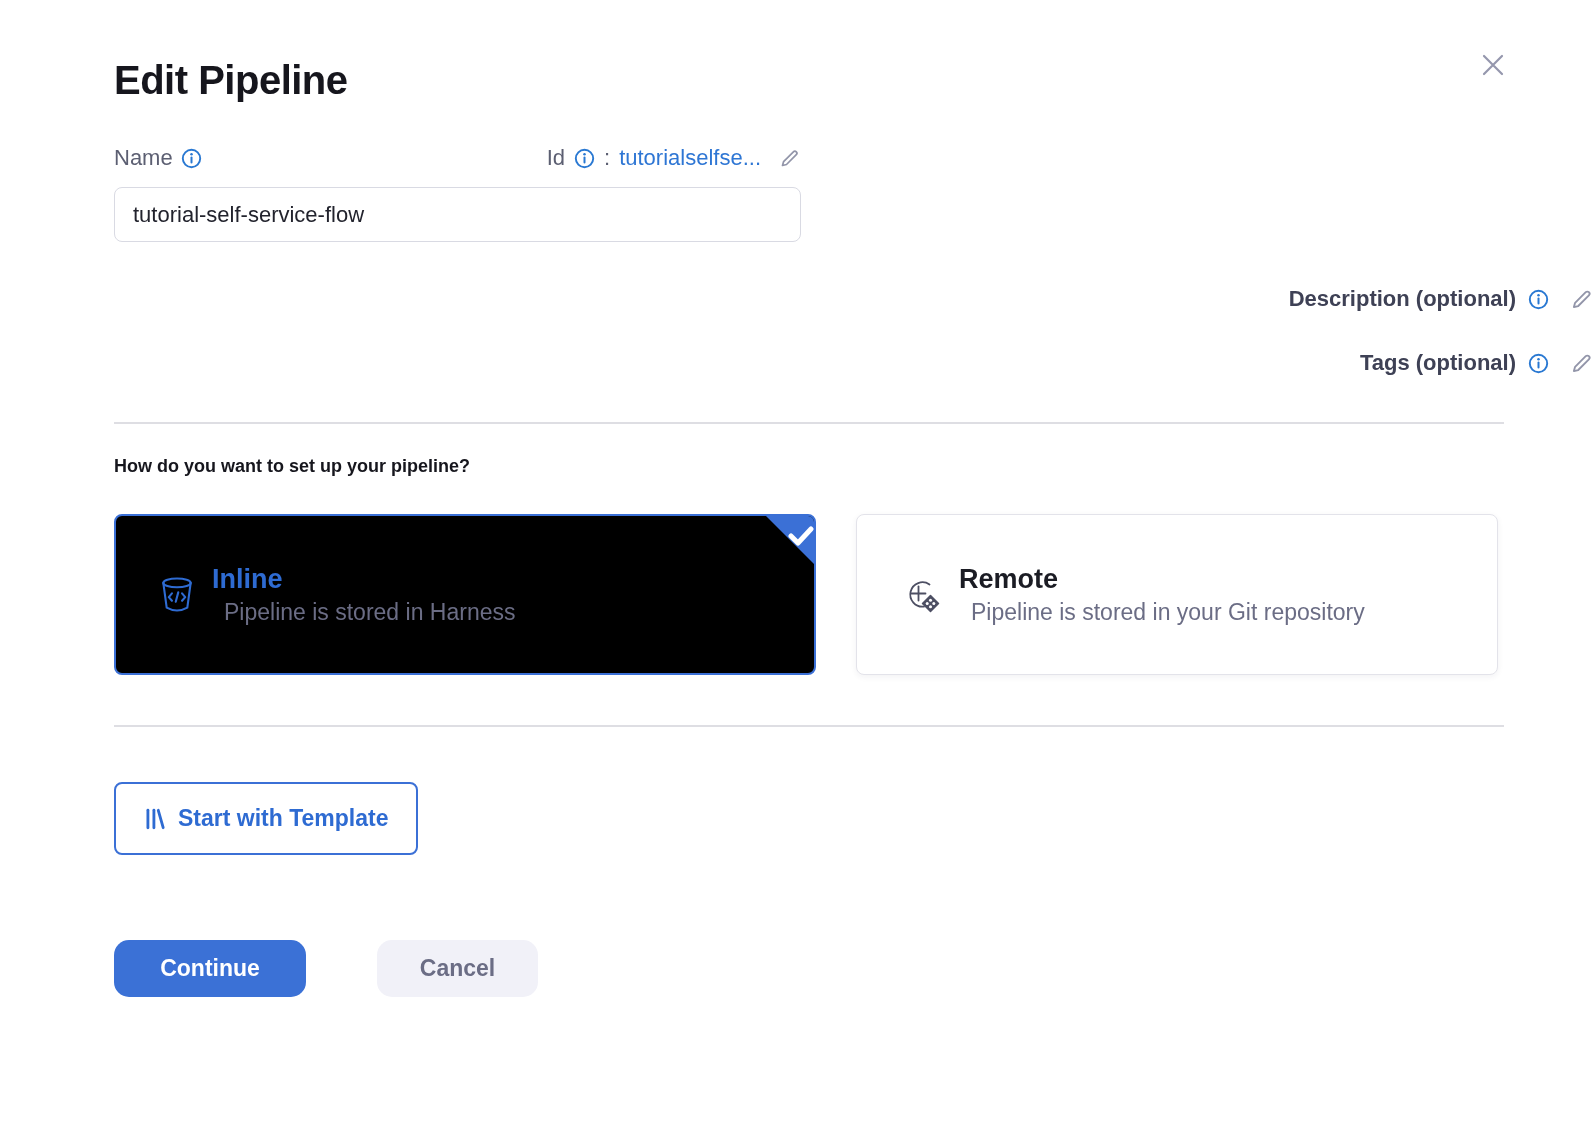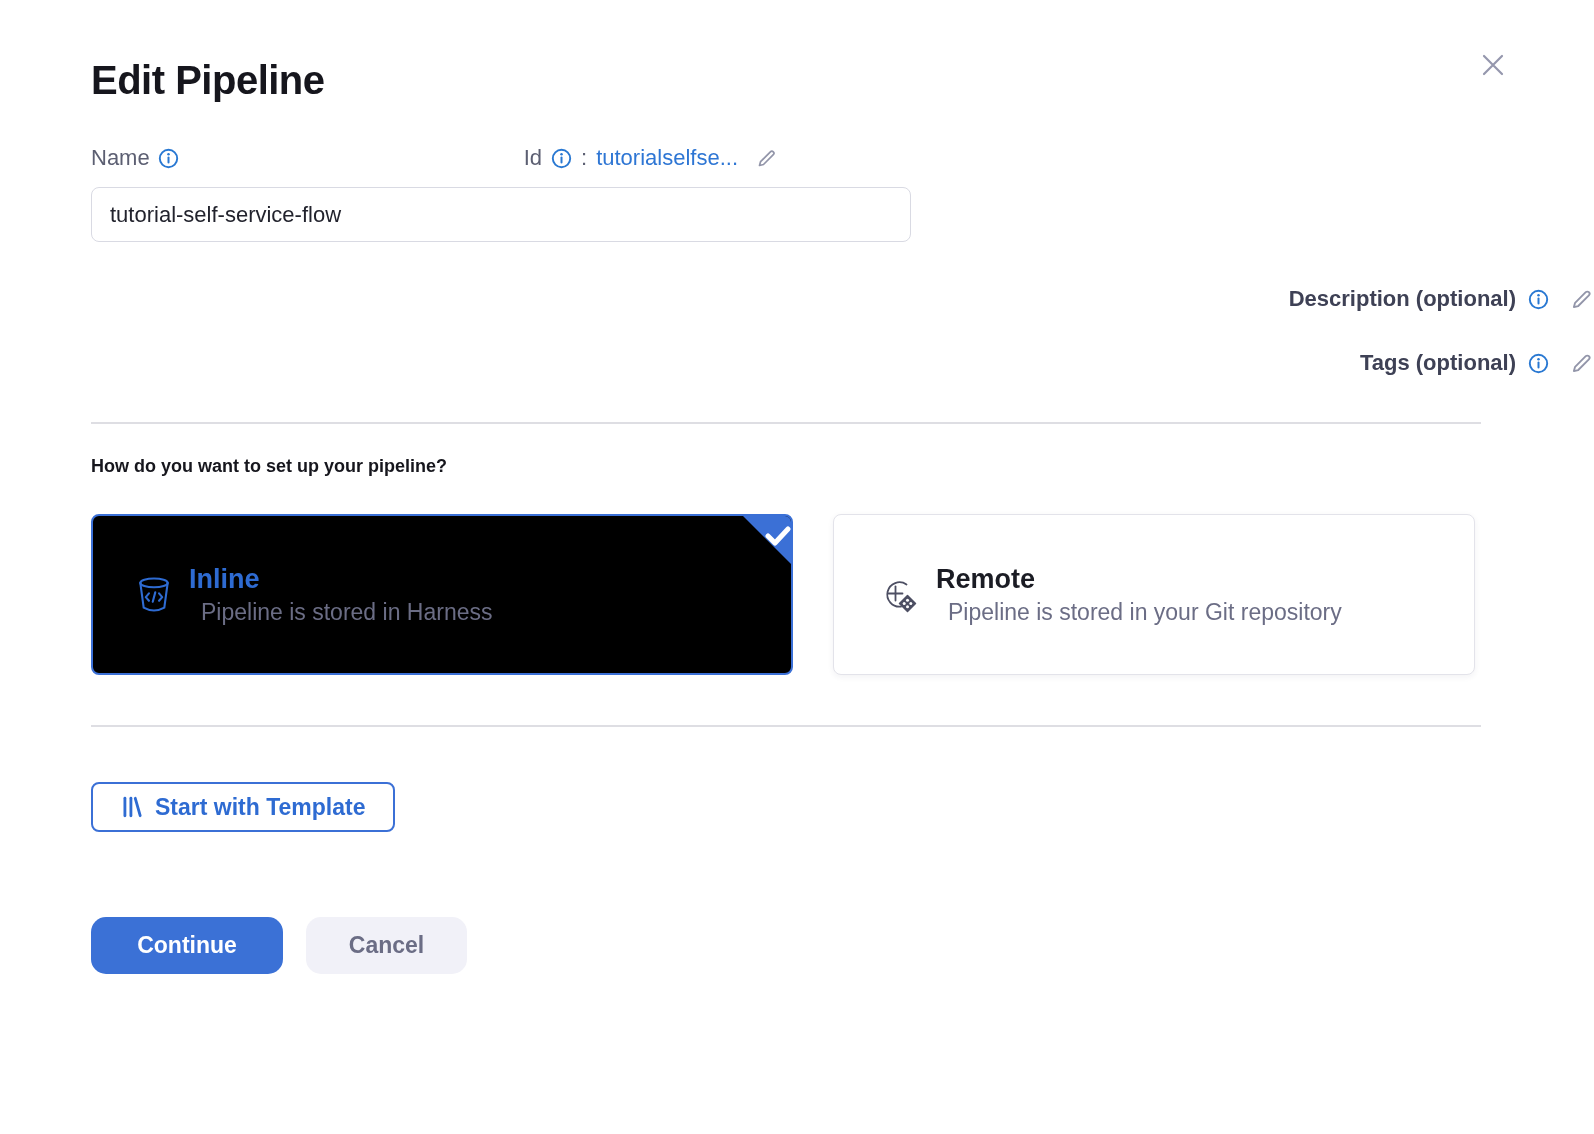--- a/index.html
+++ b/index.html
@@ -3,21 +3,21 @@
 <meta charset="utf-8">
 <style>
   * { margin: 0; padding: 0; box-sizing: border-box; }
   html, body { width: 1594px; height: 1134px; background: #ffffff; }
   body {
     font-family: "Liberation Sans", "DejaVu Sans", sans-serif;
     color: #1b1c28;
     position: relative;
     overflow: hidden;
   }
-  .content { padding: 0 0 0 91px; }
+  .content { padding: 0 0 0 114px; }
 
   
   .close-btn {
     position: absolute; top: 48px; right: 84px;
     width: 34px; height: 34px;
     display: flex; align-items: center; justify-content: center;
     cursor: pointer; background: transparent; border: none;
   }
 
   
@@ -34,21 +34,21 @@
     display: flex; align-items: center; justify-content: space-between;
   }
   .label-gray { font-size: 22px; color: #5c5f72; }
   .inline-flex { display: inline-flex; align-items: center; gap: 8px; }
   .id-cluster { display: inline-flex; align-items: center; gap: 9px; }
   .id-colon { font-size: 22px; color: #5c5f72; }
   .id-link { font-size: 22px; color: #2e76d4; text-decoration: none; cursor: pointer; }
 
   .text-input {
     margin-top: 16px;
-    width: 820px; height: 55px;
+    width: 687px; height: 55px;
     border: 1px solid #d9dae3; border-radius: 8px;
     font-family: "Liberation Sans", "DejaVu Sans", sans-serif;
     font-size: 22px; color: #22232d;
     padding: 0 18px;
     outline: none;
     display: block;
     background: #fff;
   }
 
   .field-row {
@@ -101,41 +101,41 @@
   .card-title.dark { color: #1b1c24; }
   .card-desc { font-size: 23px; color: #6b6d85; margin-left: 12px; }
   .corner-check {
     position: absolute; top: -2px; right: -2px;
     width: 54px; height: 54px;
   }
 
   
   .template-btn {
     margin-top: 55px;
-    height: 50px;
+    height: 73px;
     display: inline-flex; align-items: center; gap: 12px;
     padding: 0 28px;
     background: #ffffff;
     border: 2px solid #3b70d6; border-radius: 8px;
     font-family: "Liberation Sans", "DejaVu Sans", sans-serif;
     font-size: 23px; font-weight: 700; color: #2e6bd2;
     cursor: pointer;
   }
 
   
   .actions-row { margin-top: 85px; display: flex; gap: 23px; }
   .btn {
     height: 57px; border: none; border-radius: 15px;
     font-family: "Liberation Sans", "DejaVu Sans", sans-serif;
     font-size: 23px; font-weight: 700;
     cursor: pointer;
     display: inline-flex; align-items: center; justify-content: center;
   }
   .btn.primary { width: 192px; background: #3b71d6; color: #ffffff; }
-  .btn.secondary { width: 161px; background: #f1f1f8; color: #6b6d85; }
+  .btn.secondary { width: 161px; background: #f1f1f8; color: #6b6d85; margin-left: 48px; }
 </style>
 </head>
 <body>
 
 <div class="modal">
 
   <button class="close-btn" aria-label="close">
     <svg width="30" height="30" viewBox="0 0 30 30">
       <path d="M6 6 L24 24 M24 6 L6 24" stroke="#9597ad" stroke-width="2.2" stroke-linecap="round" fill="none"></path>
     </svg>

